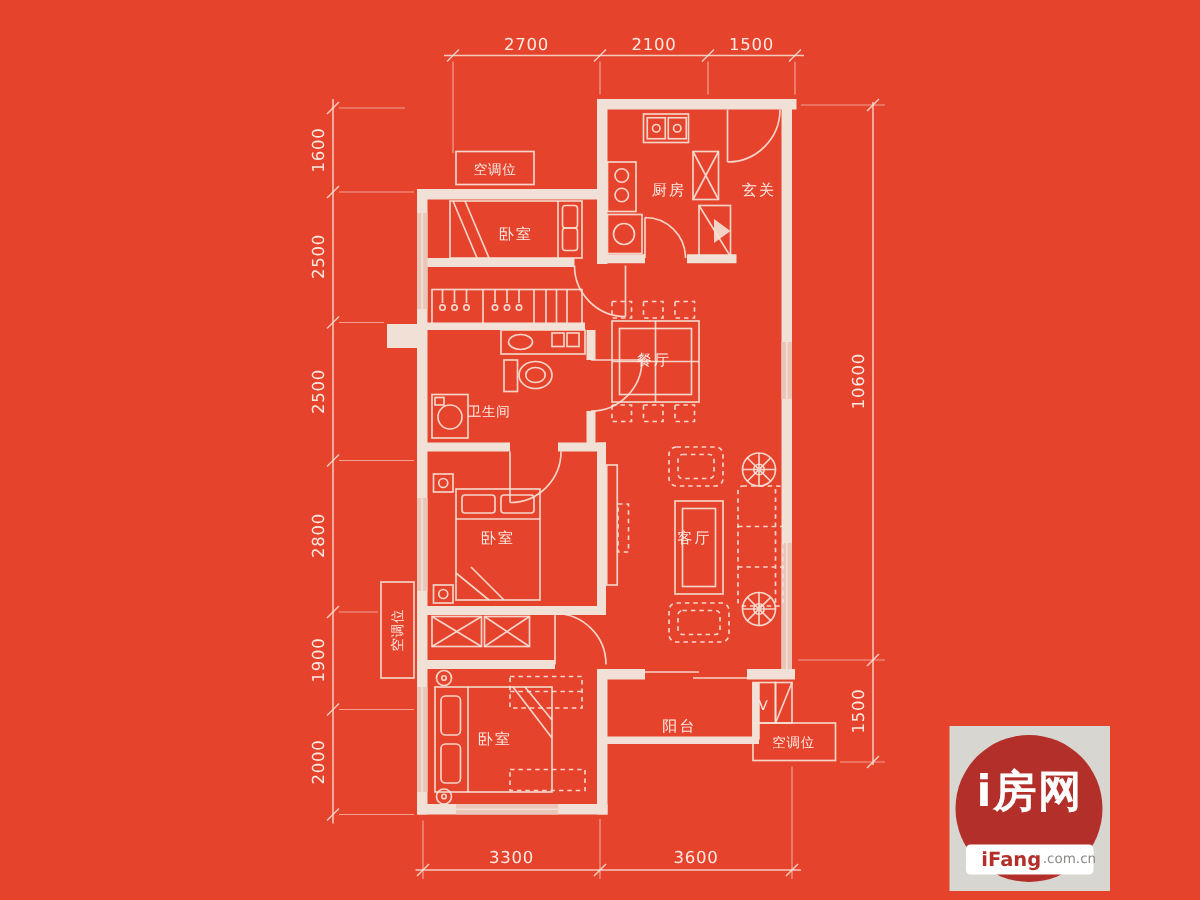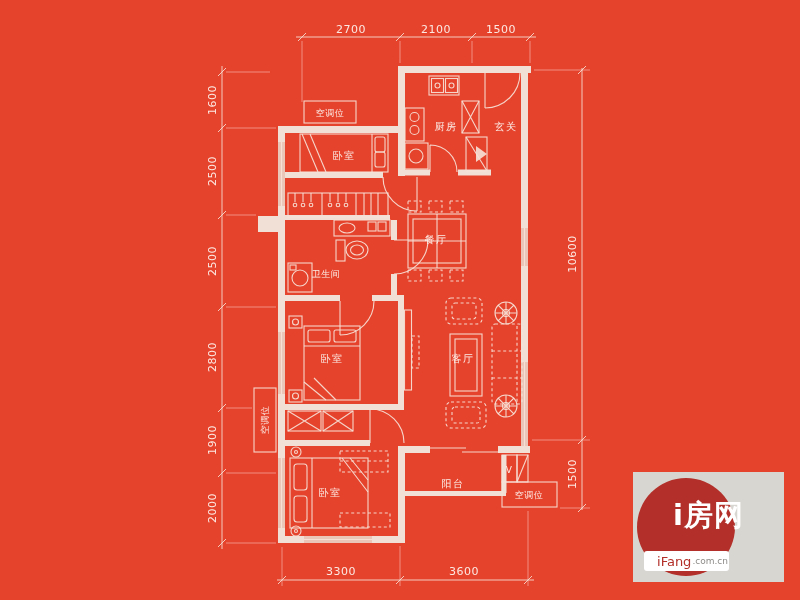--- a/index.html
+++ b/index.html
@@ -16,29 +16,29 @@
   .sw7{stroke-width:7}.sw6{stroke-width:6}.sw5{stroke-width:5}.sw2{stroke-width:2}
   .fillwall{fill:var(--wall,#f0e0d6);stroke:none;}
   .win{fill:var(--window,#e9c6b8);stroke:none;}
   .line{stroke:var(--line,#f6e2d7);fill:none;stroke-width:1.1;opacity:.92;}
   .dashed{stroke-dasharray:3 2.6;}
   .dim{stroke:var(--line,#f6e2d7);fill:none;stroke-width:1;opacity:.85;}
   .ext{stroke:var(--line,#f6e2d7);fill:none;stroke-width:.8;opacity:.6;}
   .tri{fill:var(--line,#f6e2d7);opacity:.9;stroke:none;}
 
   
-  .watermark{position:absolute;left:633px;top:472px;width:107px;height:110px;
-    background:var(--logo-panel,#d8d6d1);padding-left:44px;}
+  .watermark{position:absolute;left:633px;top:484px;width:107px;height:110px;
+    background:var(--logo-panel,#d8d6d1);}
   .logo-circle{position:absolute;left:4px;top:6px;width:98px;height:98px;
     border-radius:50%;background:var(--logo-circle,#b23029);}
   .logo-brand{position:absolute;left:0;top:28px;width:100%;text-align:center;
     color:#ffffff;font-weight:bold;font-size:29px;letter-spacing:1px;line-height:1.1;}
   .logo-band{position:absolute;left:11px;top:79px;width:85px;height:20px;background:#ffffff;
     border-radius:3px;display:flex;align-items:center;justify-content:center;gap:1px;}
-  .logo-site{color:var(--logo-circle,#b23029);font-weight:normal;font-size:13px;margin-left:12px;}
+  .logo-site{color:var(--logo-circle,#b23029);font-weight:bold;font-size:13px;margin-left:12px;}
   .logo-domain{color:var(--logo-domain,#8d8b88);font-size:9px;text-align:center;}
 </style>
 </head>
 <body>
 
 <div id="screen">
 
 <svg width="800" height="600" viewBox="0 0 800 600">
 
   <g>

